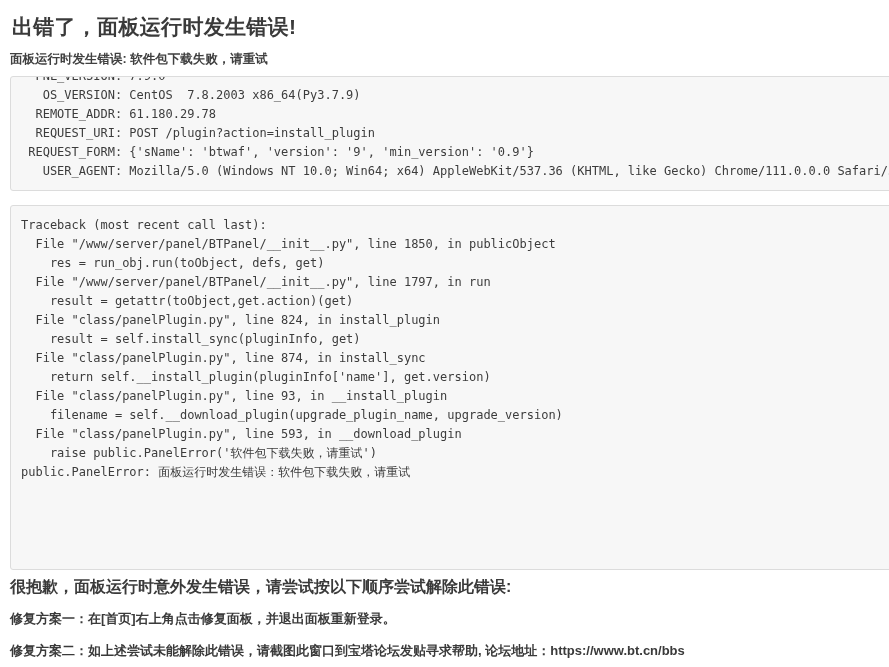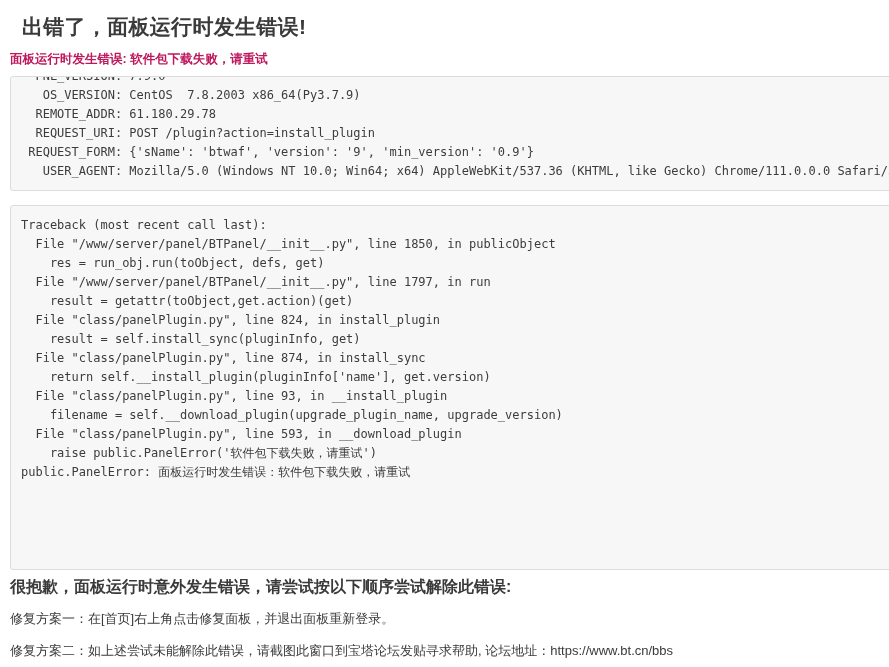--- a/index.html
+++ b/index.html
@@ -24,28 +24,28 @@
     overflow: hidden;
   }
 
   
   .err-title {
     font-size: 21px;
     font-weight: 700;
     color: #3a3a3a;
     letter-spacing: 0.3px;
     margin: 0;
-    padding: 12px 0 0 22px;
+    padding: 12px 0 0 12px;
     line-height: 1.45;
     white-space: nowrap;
   }
   .err-subtitle {
     font-size: 12.5px;
     font-weight: 700;
-    color: #be185d;
+    color: #404040;
     margin: 0;
     padding: 9px 0 0 10px;
     line-height: 1.4;
     white-space: nowrap;
   }
 
   
   .pre-box {
     position: absolute;
     left: 10px;
@@ -93,21 +93,21 @@
   .advice-lead {
     font-size: 16px;
     font-weight: 700;
     color: #3a3a3a;
     line-height: 1.5;
     margin: 0 0 10px 0;
     white-space: nowrap;
   }
   .advice-line {
     font-size: 13px;
-    font-weight: 400;
+    font-weight: 700;
     color: #3a3a3a;
     line-height: 1.5;
     margin: 0 0 12px 0;
     white-space: nowrap;
   }
 </style>
 </head>
 <body>
 
 <div class="page">

